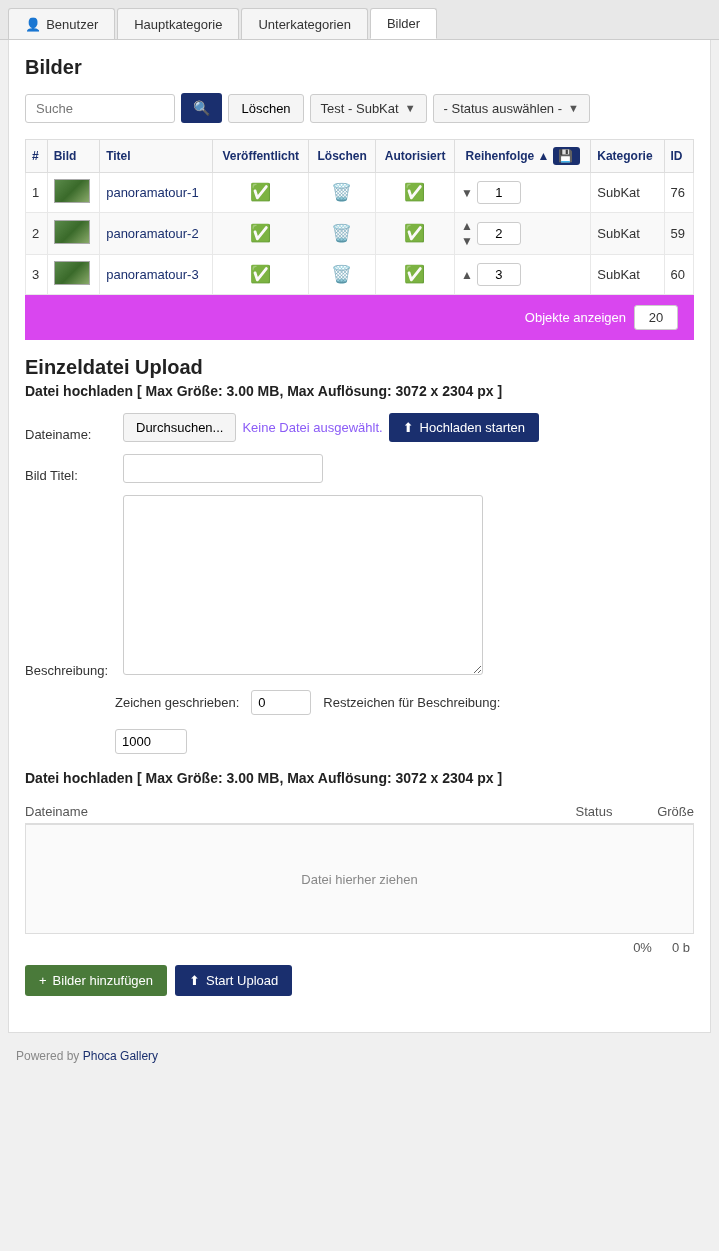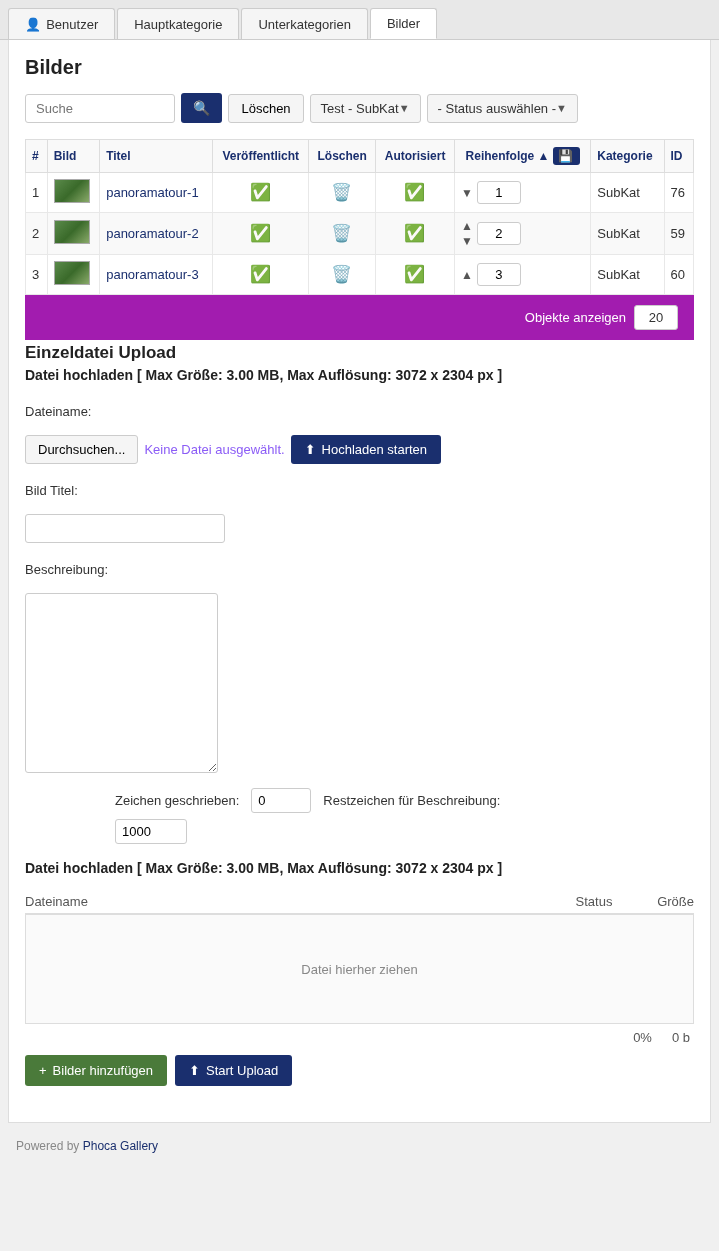--- a/index.html
+++ b/index.html
@@ -84,21 +84,21 @@
       padding: 6px 12px;
       border: 1px solid #ccc;
       background: #f5f5f5;
       border-radius: 3px;
       cursor: pointer;
       font-size: 13px;
     }
     .dropdown-btn {
       display: flex;
       align-items: center;
-      gap: 0;
+      gap: 6px;
       padding: 6px 10px;
       border: 1px solid #ccc;
       background: #f5f5f5;
       border-radius: 3px;
       cursor: pointer;
       font-size: 13px;
     }
     .dropdown-btn .chevron { font-size: 11px; color: #555; }
 
     
@@ -143,62 +143,61 @@
       padding: 3px 5px;
       border: 1px solid #ccc;
       border-radius: 3px;
       text-align: center;
       font-size: 13px;
     }
     .order-cell { display: flex; align-items: center; gap: 4px; }
 
     
     .table-footer {
-      background: #a21caf;
+      background: #d946ef;
       padding: 10px 16px;
       display: flex;
       align-items: center;
       justify-content: flex-end;
       gap: 8px;
       color: white;
       font-size: 13px;
-      margin-bottom: 3px;
+      margin-bottom: 16px;
     }
     .items-per-page {
       width: 44px;
       padding: 4px 6px;
       border: 1px solid #ccc;
       border-radius: 3px;
       background: white;
       color: #333;
       font-size: 13px;
       text-align: center;
     }
 
     
     .section-title {
-      font-size: 17px;
+      font-size: 20px;
       font-weight: bold;
       margin-bottom: 4px;
       color: #222;
     }
     .section-subtitle {
       font-size: 14px;
       font-weight: bold;
       margin-bottom: 14px;
       color: #222;
     }
 
     
     .form-row {
       display: flex;
-      align-items: flex-start;
+      align-items: flex-end;
       margin-bottom: 12px;
-      gap: 16px;
-      flex-direction: column;
+      gap: 8px;
     }
     .form-label {
       min-width: 90px;
       padding-top: 7px;
       font-size: 13px;
       color: #333;
     }
     .form-controls { flex: 1; }
 
     .file-row {
@@ -247,21 +246,21 @@
       border: 1px solid #ccc;
       border-radius: 3px;
       font-size: 13px;
       resize: both;
     }
 
     .char-count-row {
       display: flex;
       align-items: center;
       gap: 12px;
-      margin-bottom: 6px;
+      margin-bottom: 14px;
       padding-left: 90px;
       font-size: 13px;
     }
     .char-count-input {
       width: 60px;
       padding: 4px 6px;
       border: 1px solid #ccc;
       border-radius: 3px;
       font-size: 13px;
     }

